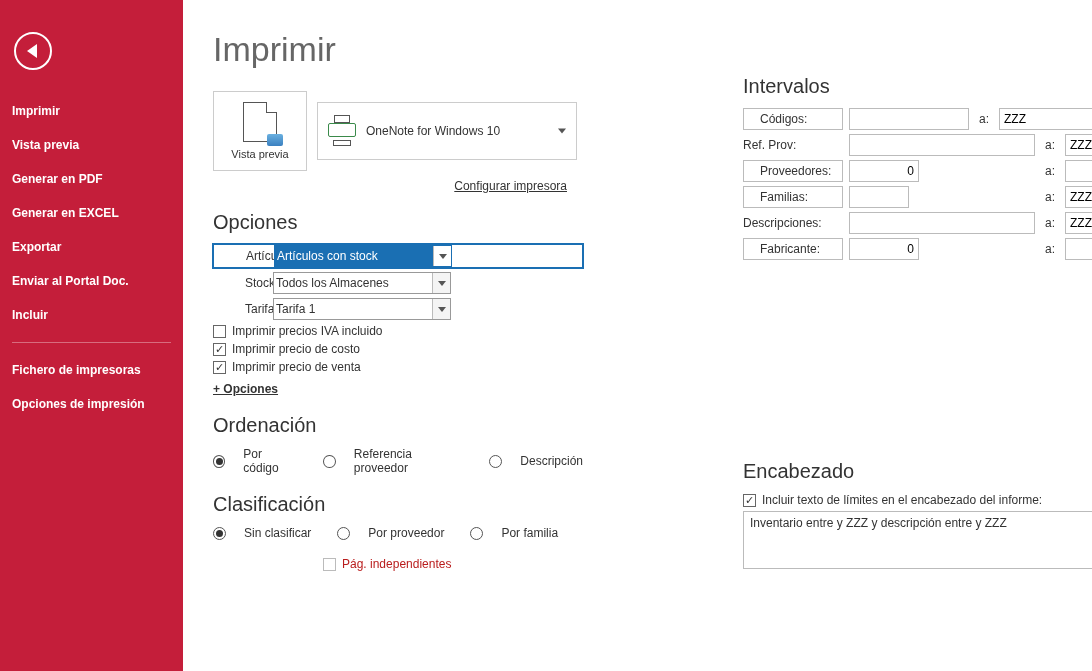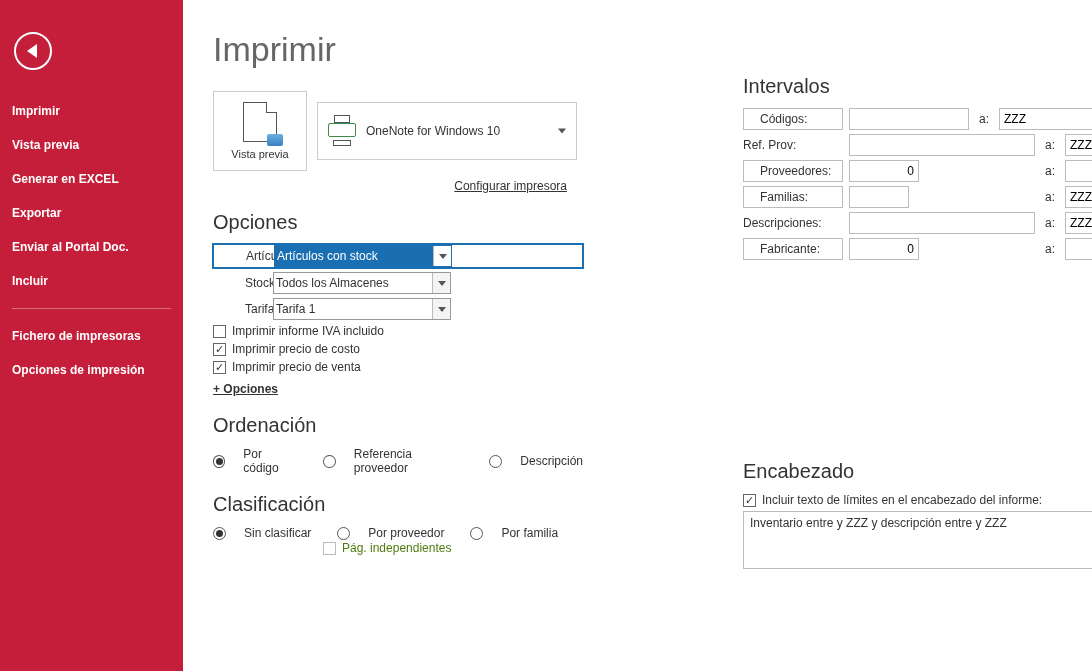--- a/index.html
+++ b/index.html
@@ -29,21 +29,21 @@
   .select.hl .caret-box{ background:#fff; }
   .select .txt{ white-space:nowrap; overflow:hidden; }
   .opt-chk { display:flex; align-items:center; gap:6px; margin:4px 0; cursor:pointer; }
   .chkbox { width:13px; height:13px; border:1px solid #666; display:inline-flex; align-items:center; justify-content:center; background:#fff;}
   .chkbox.on::after { content:"✓"; font-size:11px; color:#333; line-height:1; }
   .plus-opt { font-weight:700; text-decoration:underline; cursor:pointer; margin-top:4px; display:inline-block;}
   .radio-row{ display:flex; gap:26px; align-items:center; margin-top:6px;}
   .radio { width:13px; height:13px; border:1px solid #555; border-radius:50%; display:inline-flex; align-items:center; justify-content:center;}
   .radio.on::after{ content:""; width:7px; height:7px; background:#333; border-radius:50%;}
   .radio-lbl{ display:flex; align-items:center; gap:18px; cursor:pointer;}
-  .subchk { margin-left:110px; display:flex; align-items:center; gap:6px; color:#4d7c0f; margin-top:1px;}
+  .subchk { margin-left:110px; display:flex; align-items:center; gap:6px; color:#b91c1c; margin-top:17px;}
   .subchk .chkbox{ border-color:#bbb;}
   
   .int-row { display:flex; align-items:center; margin-bottom:4px; gap:6px;}
   .blabel { border:1px solid #bbb; height:22px; display:flex; align-items:center; padding:0 16px; width:100px; font-size:12px; background:#fff;}
   .plabel { height:22px; display:flex; align-items:center; width:100px; font-size:12px;}
   .tinput { border:1px solid #bbb; height:22px; padding:0 4px; background:#fff; font-size:12px;}
   .alabel{ width:18px; text-align:center;}
   .hdr-text { width:500px; height:58px; border:1px solid #bbb; padding:4px 6px; font-size:12px; position:relative; }
   
   .topbar { position:absolute; top:4px; left:565px; right:6px; display:flex; justify-content:space-between; align-items:center; font-size:12px; color:#555;}
@@ -70,20 +70,21 @@
   </div>
 </div>
 
 <div class="container">
   <div class="sidebar">
     <div class="back-btn">
       <div class="back-arrow"></div>
     </div>
     <div class="side-item">Imprimir</div>
     <div class="side-item">Vista previa</div>
+    <div class="side-item">Generar en PDF</div>
     <div class="side-item">Generar en EXCEL</div>
     <div class="side-item">Exportar</div>
     <div class="side-item">Enviar al Portal Doc.</div>
     <div class="side-item">Incluir</div>
     <div class="side-sep"></div>
     <div class="side-item">Fichero de impresoras</div>
     <div class="side-item">Opciones de impresión</div>
   </div>
 
   <div class="content">
@@ -133,21 +134,21 @@
         <span class="lbl">Tarifa:</span>
         <div class="select">
           <span class="txt">Tarifa 1</span>
           <div class="caret-box">
               <div class="caret"></div>
             </div>
         </div>
       </div>
       <div class="opt-chk">
         <span class="chkbox"></span>
-        <span>Imprimir informe IVA incluido</span>
+        <span>Imprimir precios IVA incluido</span>
       </div>
       <div class="opt-chk">
         <span class="chkbox on"></span>
         <span>Imprimir precio de costo</span>
       </div>
       <div class="opt-chk">
         <span class="chkbox on"></span>
         <span>Imprimir precio de venta</span>
       </div>
       <span class="plus-opt">+ Opciones</span>

